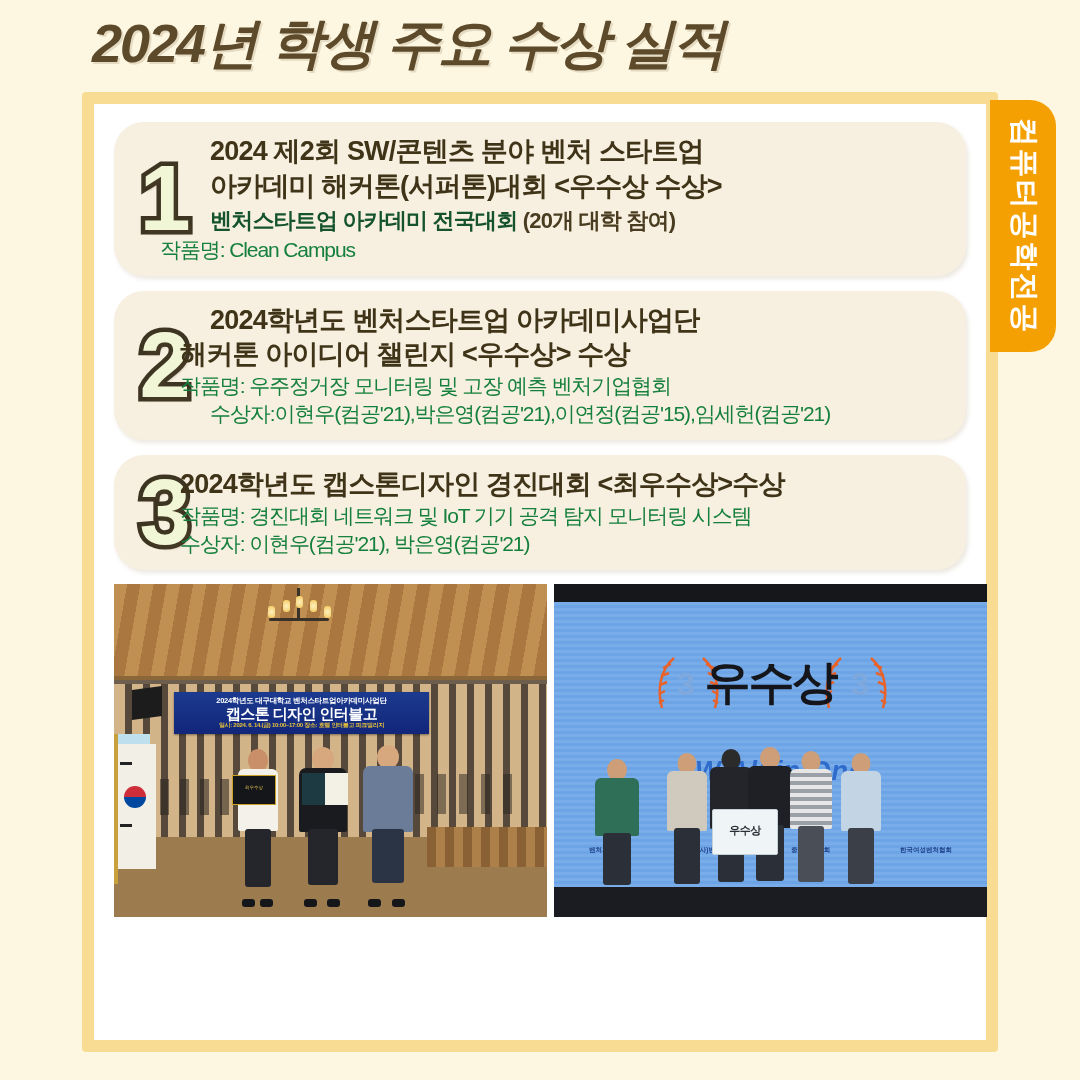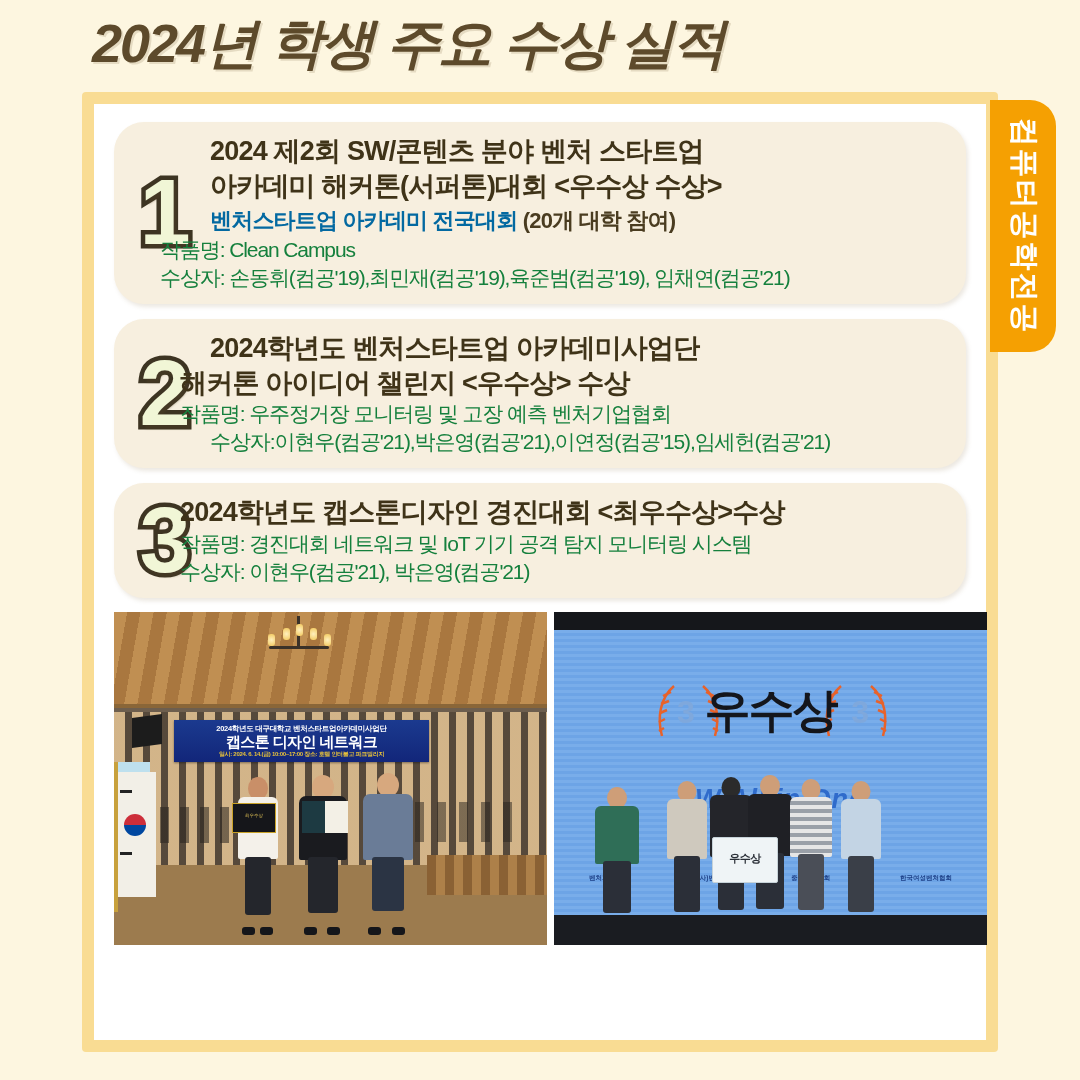--- a/index.html
+++ b/index.html
@@ -118,21 +118,21 @@
   }
   .card-subtitle {
     font-size: 22px;
     font-weight: bold;
     line-height: 1.35;
     letter-spacing: -0.8px;
     margin-top: 3px;
     white-space: nowrap;
   }
   .card-subtitle .blue {
-    color: #0369a1;
+    color: #14532d;
   }
   .card-subtitle .brown {
     color: #4A3C20;
     text-align: center;
   }
   .card-line {
     font-size: 21px;
     color: #15803d;
     line-height: 1.34;
     letter-spacing: -1.1px;
@@ -296,21 +296,20 @@
       <div class="card">
         <div class="card-number">1</div>
         <div class="card-body">
           <div class="card-heading">2024 제2회 SW/콘텐츠 분야 벤처 스타트업</div>
           <div class="card-heading">아카데미 해커톤(서퍼톤)대회 &lt;우수상 수상&gt;</div>
           <div class="card-subtitle">
             <span class="blue">벤처스타트업 아카데미 전국대회</span>
             <span class="brown">(20개 대학 참여)</span>
           </div>
           <div class="card-line outdent">작품명: Clean Campus</div>
-          <div class="card-line outdent">수상자: 손동휘(컴공'19),최민재(컴공'19),육준범(컴공'19), 임채연(컴공'21)</div>
         </div>
       </div>
 
       <div class="card">
         <div class="card-number">2</div>
         <div class="card-body">
           <div class="card-heading">2024학년도 벤처스타트업 아카데미사업단</div>
           <div class="card-heading outdent-sm">해커톤 아이디어 챌린지 &lt;우수상&gt; 수상</div>
           <div class="card-line outdent-sm">작품명: 우주정거장 모니터링 및 고장 예측 벤처기업협회</div>
           <div class="card-line">수상자:이현우(컴공'21),박은영(컴공'21),이연정(컴공'15),임세헌(컴공'21)</div>
@@ -345,21 +344,21 @@
         <div class="slats"></div>
         <div class="window"></div>
         <div class="speaker"></div>
         <div class="crowdL"></div>
         <div class="crowdR"></div>
         <div class="floor"></div>
         <div class="floorwood"></div>
 
         <div class="banner">
           <div class="b1">2024학년도 대구대학교 벤처스타트업아카데미사업단</div>
-          <div class="b2">캡스톤 디자인 네트워크</div>
+          <div class="b2">캡스톤 디자인 인터불고</div>
           <div class="b3">일시: 2024. 6. 14.(금) 10:00~17:00   장소: 호텔 인터불고 파크빌리지</div>
         </div>
 
         <div class="flag">
           <div class="pole"></div>
             <div class="bl"></div>
             <div class="circ"></div>
             <div class="bl2"></div>
         </div>
 

